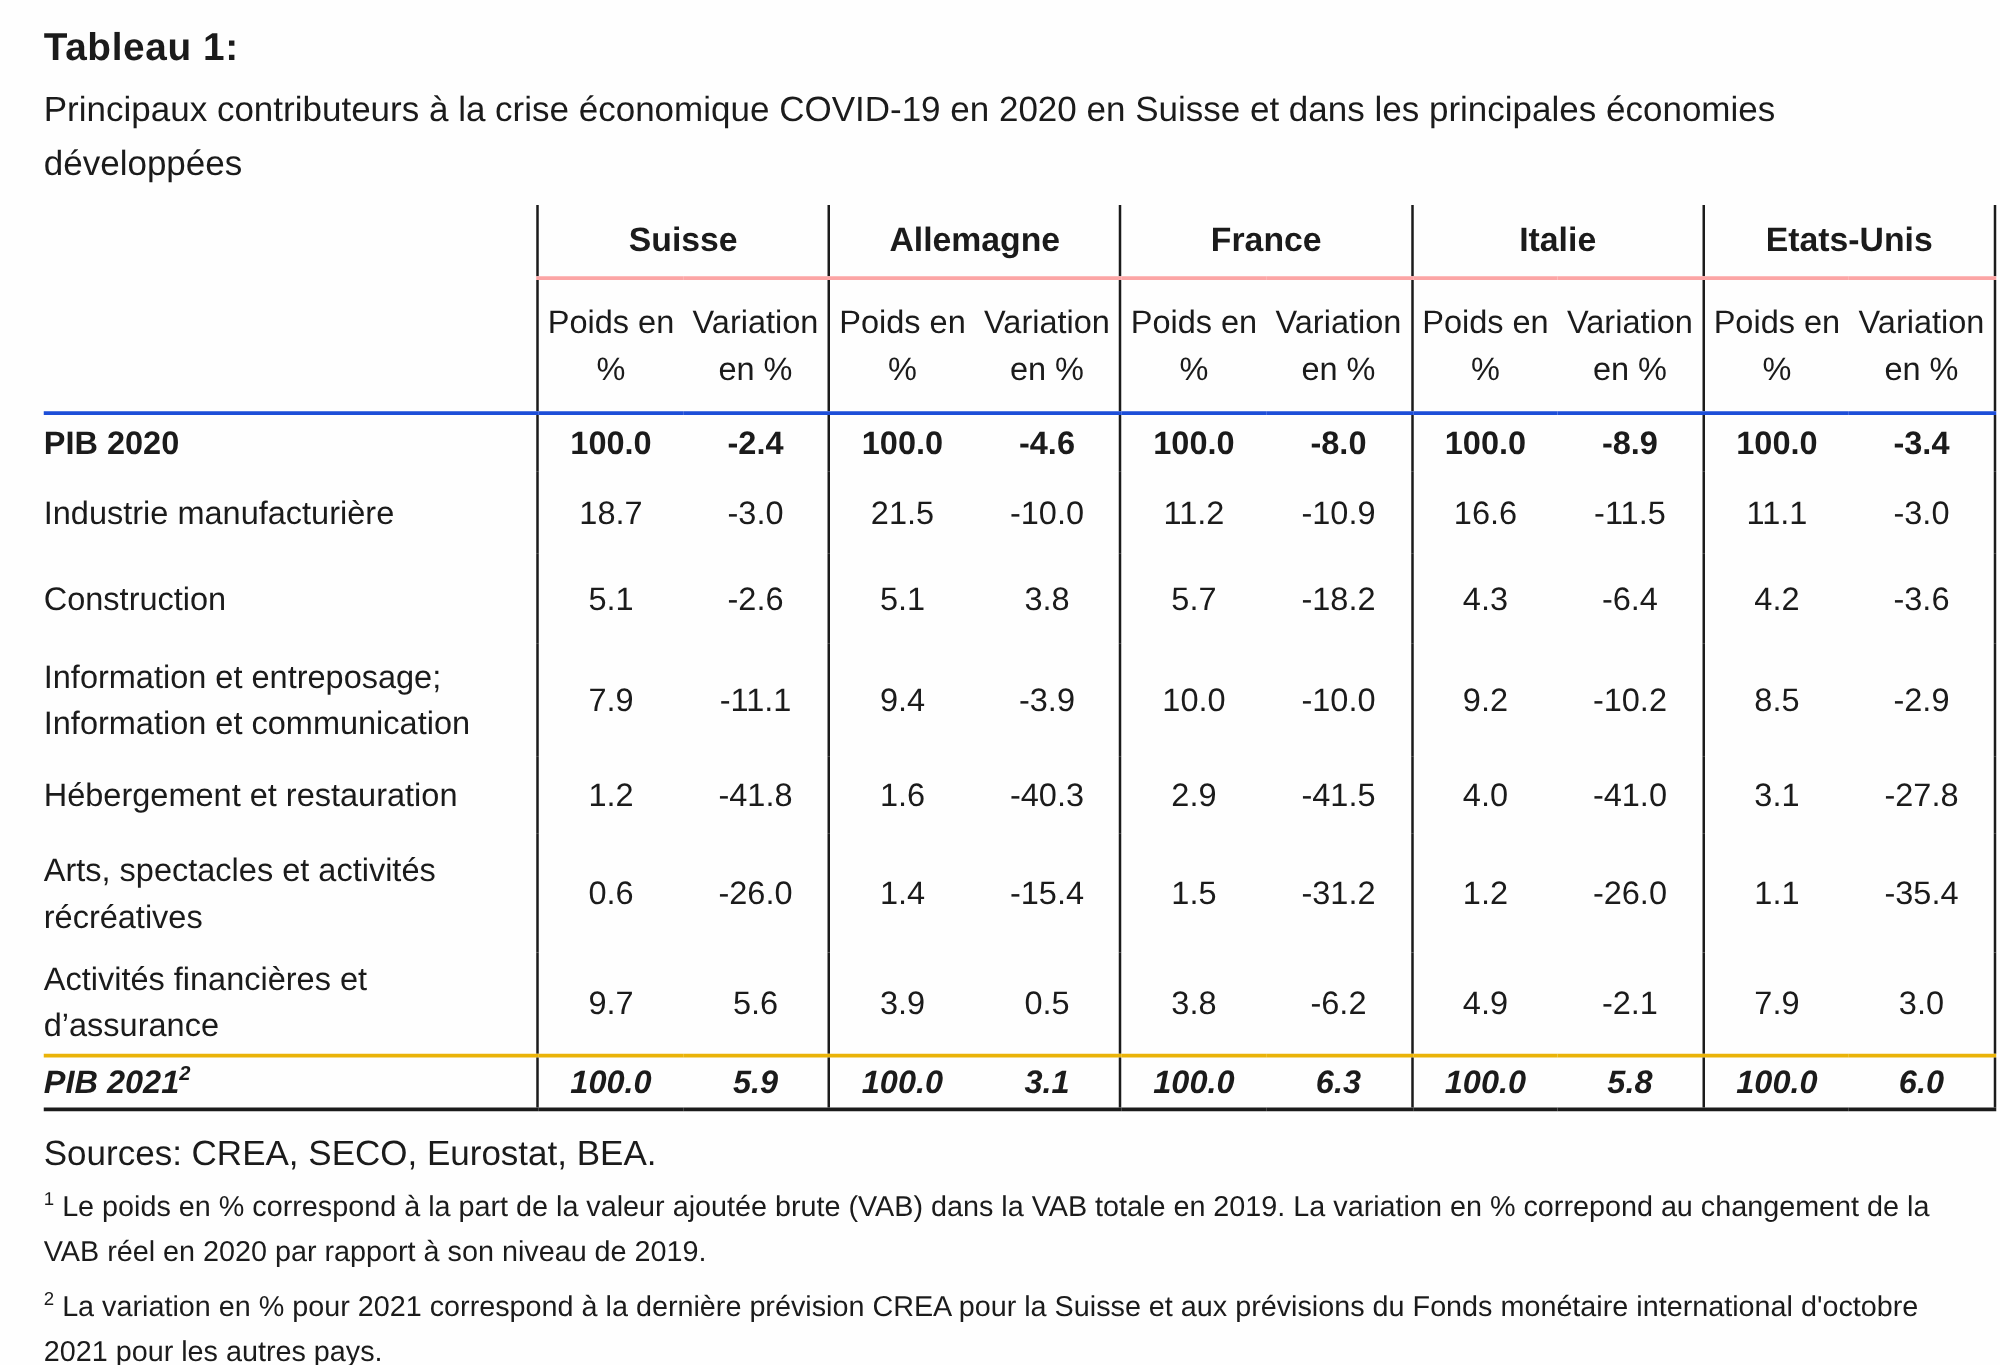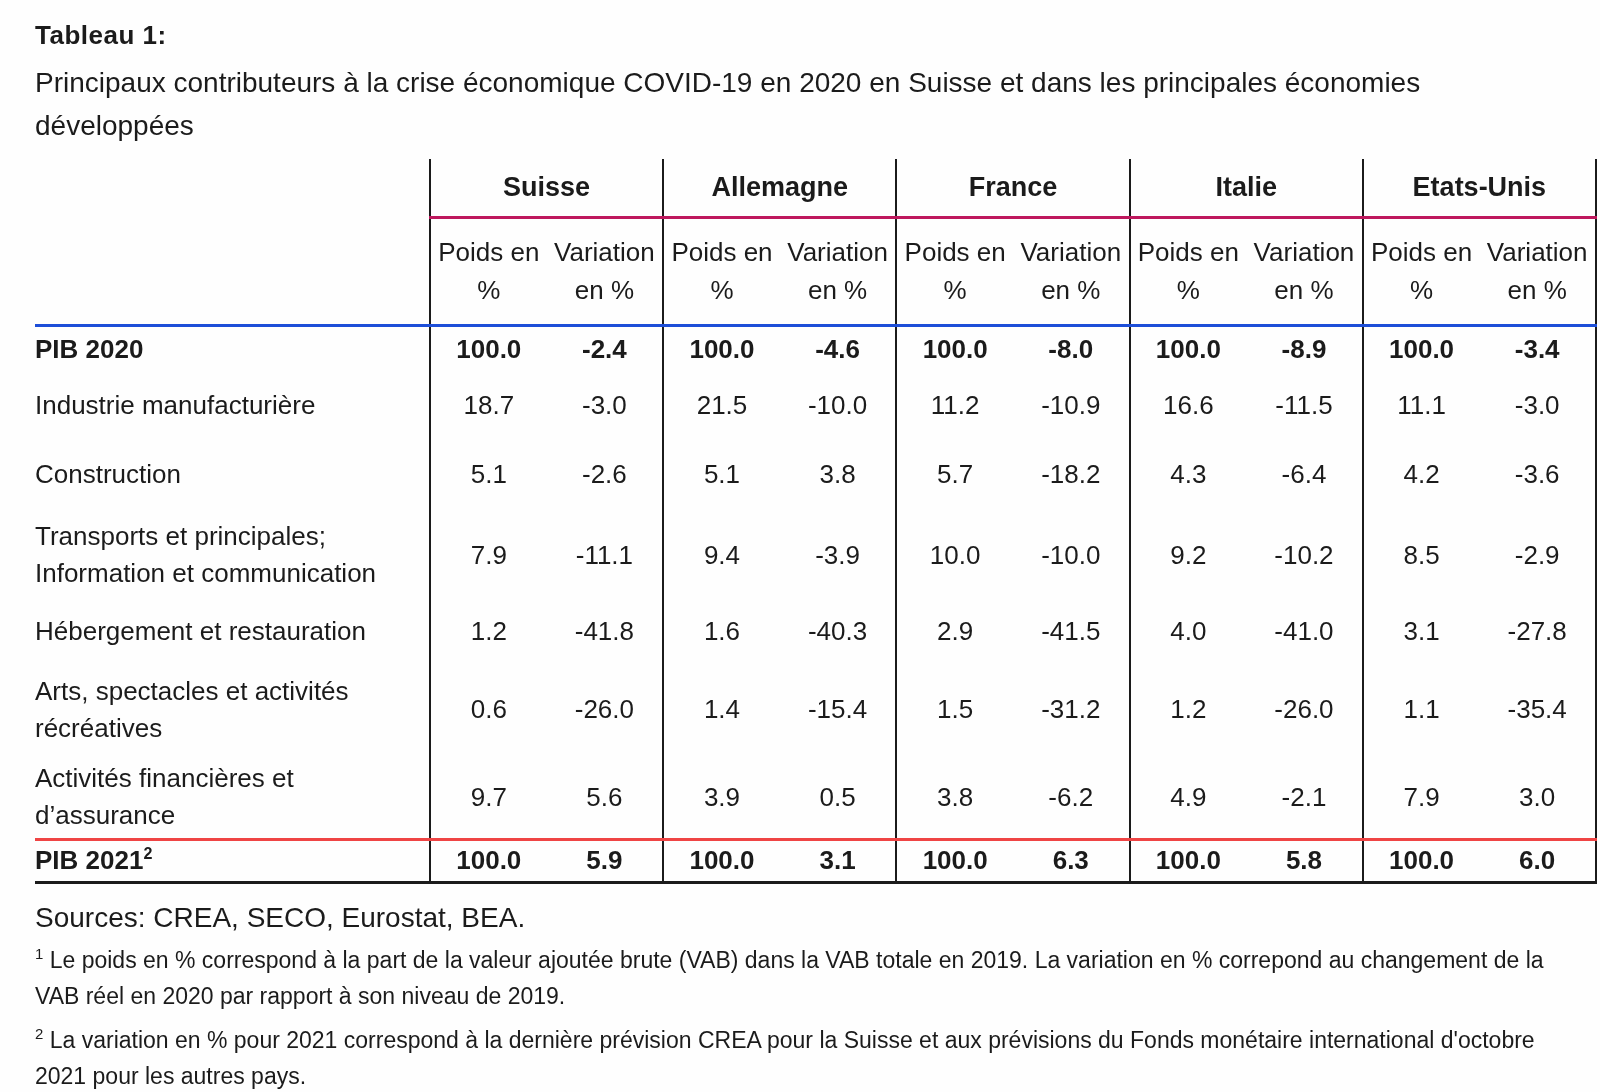--- a/index.html
+++ b/index.html
@@ -6,21 +6,21 @@
   body {
     width: 1600px; height: 1092px;
     background: #fefefe;
     color: #1b1b1b;
     font-family: "Liberation Sans", sans-serif;
     overflow: hidden;
   }
   .page { padding: 14px 0 0 35px; }
 
   .title {
-    font-size: 26px; font-weight: bold;
+    font-size: 31px; font-weight: bold;
     letter-spacing: 0.5px;
     margin: 6px 0 10px 0;
   }
   .subtitle {
     font-size: 28px; line-height: 43px;
     max-width: 1480px;
     margin-bottom: 12px;
   }
 
   table.datatable {
@@ -33,21 +33,21 @@
   col.lblcol { width: 395px; }
 
   
   .vl { border-left: 2px solid #1b1b1b; }
   .vr { border-right: 2px solid #1b1b1b; margin-left: 24px; }
 
   thead th, thead td { font-weight: normal; padding: 0; vertical-align: middle; }
   tr.country-row { height: 58px; }
   tr.country-row th.country {
     font-weight: bold; text-align: center; font-size: 27px;
-    border-bottom: 3px solid #be185d;
+    border-bottom: 3px solid #fca5a5;
   }
   tr.sub-row { height: 108px; }
   tr.sub-row th.sub, tr.sub-row td.subcorner {
     border-bottom: 3px solid #1d4ed8;
   }
   tr.sub-row th.sub {
     text-align: center; font-size: 26px; line-height: 38px;
     padding: 4px 2px; vertical-align: middle;
   }
 
@@ -58,21 +58,21 @@
   tbody tr:nth-child(1) { height: 47px; }
   tbody tr:nth-child(2) { height: 66px; }
   tbody tr:nth-child(3) { height: 72px; }
   tbody tr:nth-child(4) { height: 90px; }
   tbody tr:nth-child(5) { height: 62px; }
   tbody tr:nth-child(6) { height: 95px; }
   tbody tr:nth-child(7) { height: 82px; }
   tbody tr:nth-child(8) { height: 43px; }
 
   tr.bold-row td { font-weight: bold; }
-  tr.pib2021-row td { border-top: 3px solid #ef4444; border-bottom: 3px solid #1b1b1b; }
+  tr.pib2021-row td { border-top: 3px solid #eab308; border-bottom: 3px solid #1b1b1b; font-style: italic; }
 
   sup.rowsup { font-size: 0.62em; vertical-align: super; line-height: 0; }
 
   .sources {
     font-size: 28px;
     margin-top: 18px;
   }
   .footnote {
     font-size: 23px; line-height: 36px;
     max-width: 1530px;
@@ -159,21 +159,21 @@
         <td class="num vl">5.1</td>
         <td class="num">3.8</td>
         <td class="num vl">5.7</td>
         <td class="num">-18.2</td>
         <td class="num vl">4.3</td>
         <td class="num">-6.4</td>
         <td class="num vl">4.2</td>
         <td class="num vr">-3.6</td>
       </tr>
       <tr>
-        <td class="lbl"><span>Transports et principales; Information et communication</span><sup class="rowsup"></sup></td>
+        <td class="lbl"><span>Information et entreposage; Information et communication</span><sup class="rowsup"></sup></td>
         <td class="num vl">7.9</td>
         <td class="num">-11.1</td>
         <td class="num vl">9.4</td>
         <td class="num">-3.9</td>
         <td class="num vl">10.0</td>
         <td class="num">-10.0</td>
         <td class="num vl">9.2</td>
         <td class="num">-10.2</td>
         <td class="num vl">8.5</td>
         <td class="num vr">-2.9</td>

